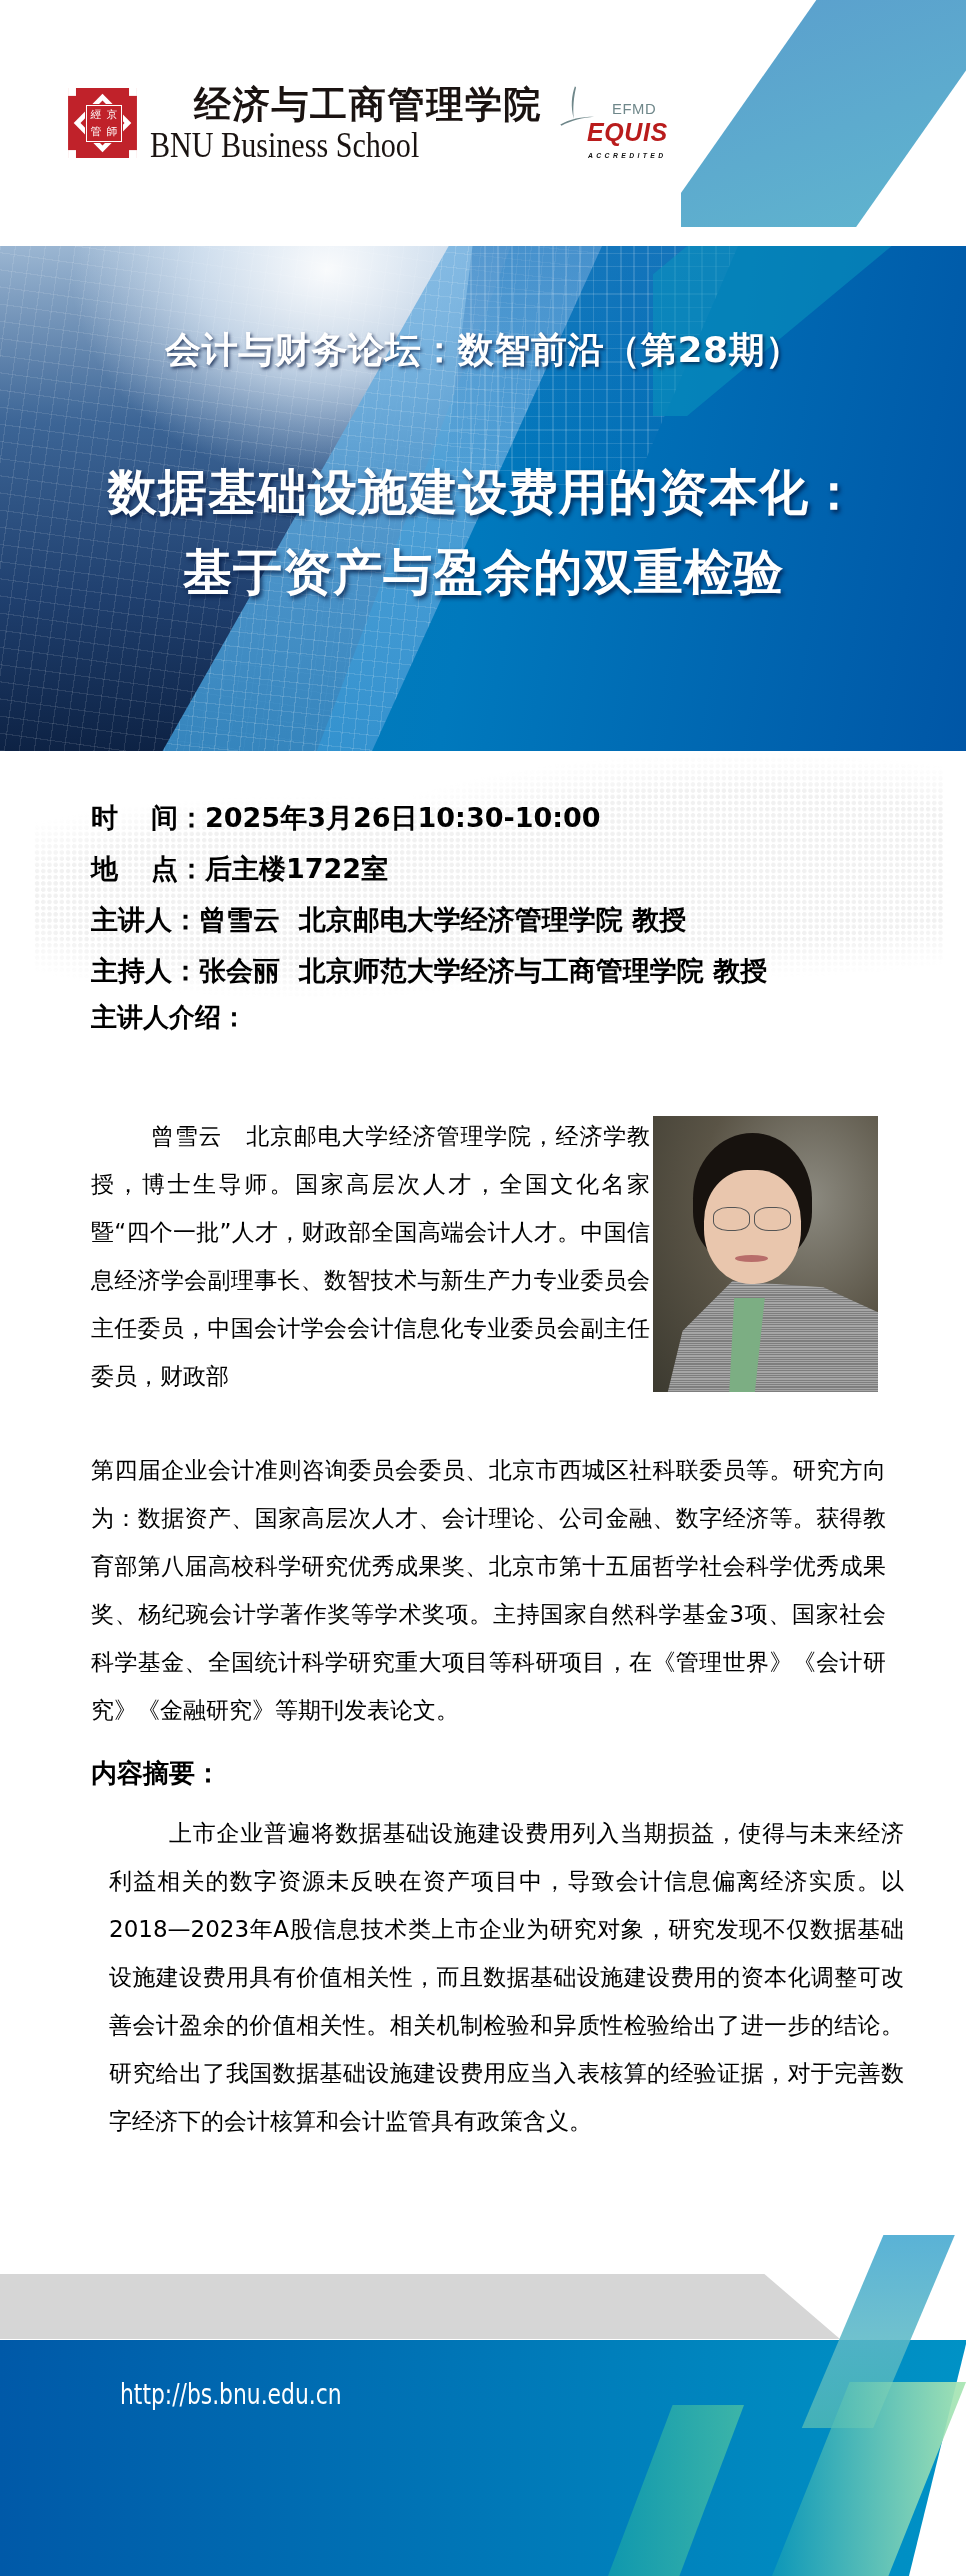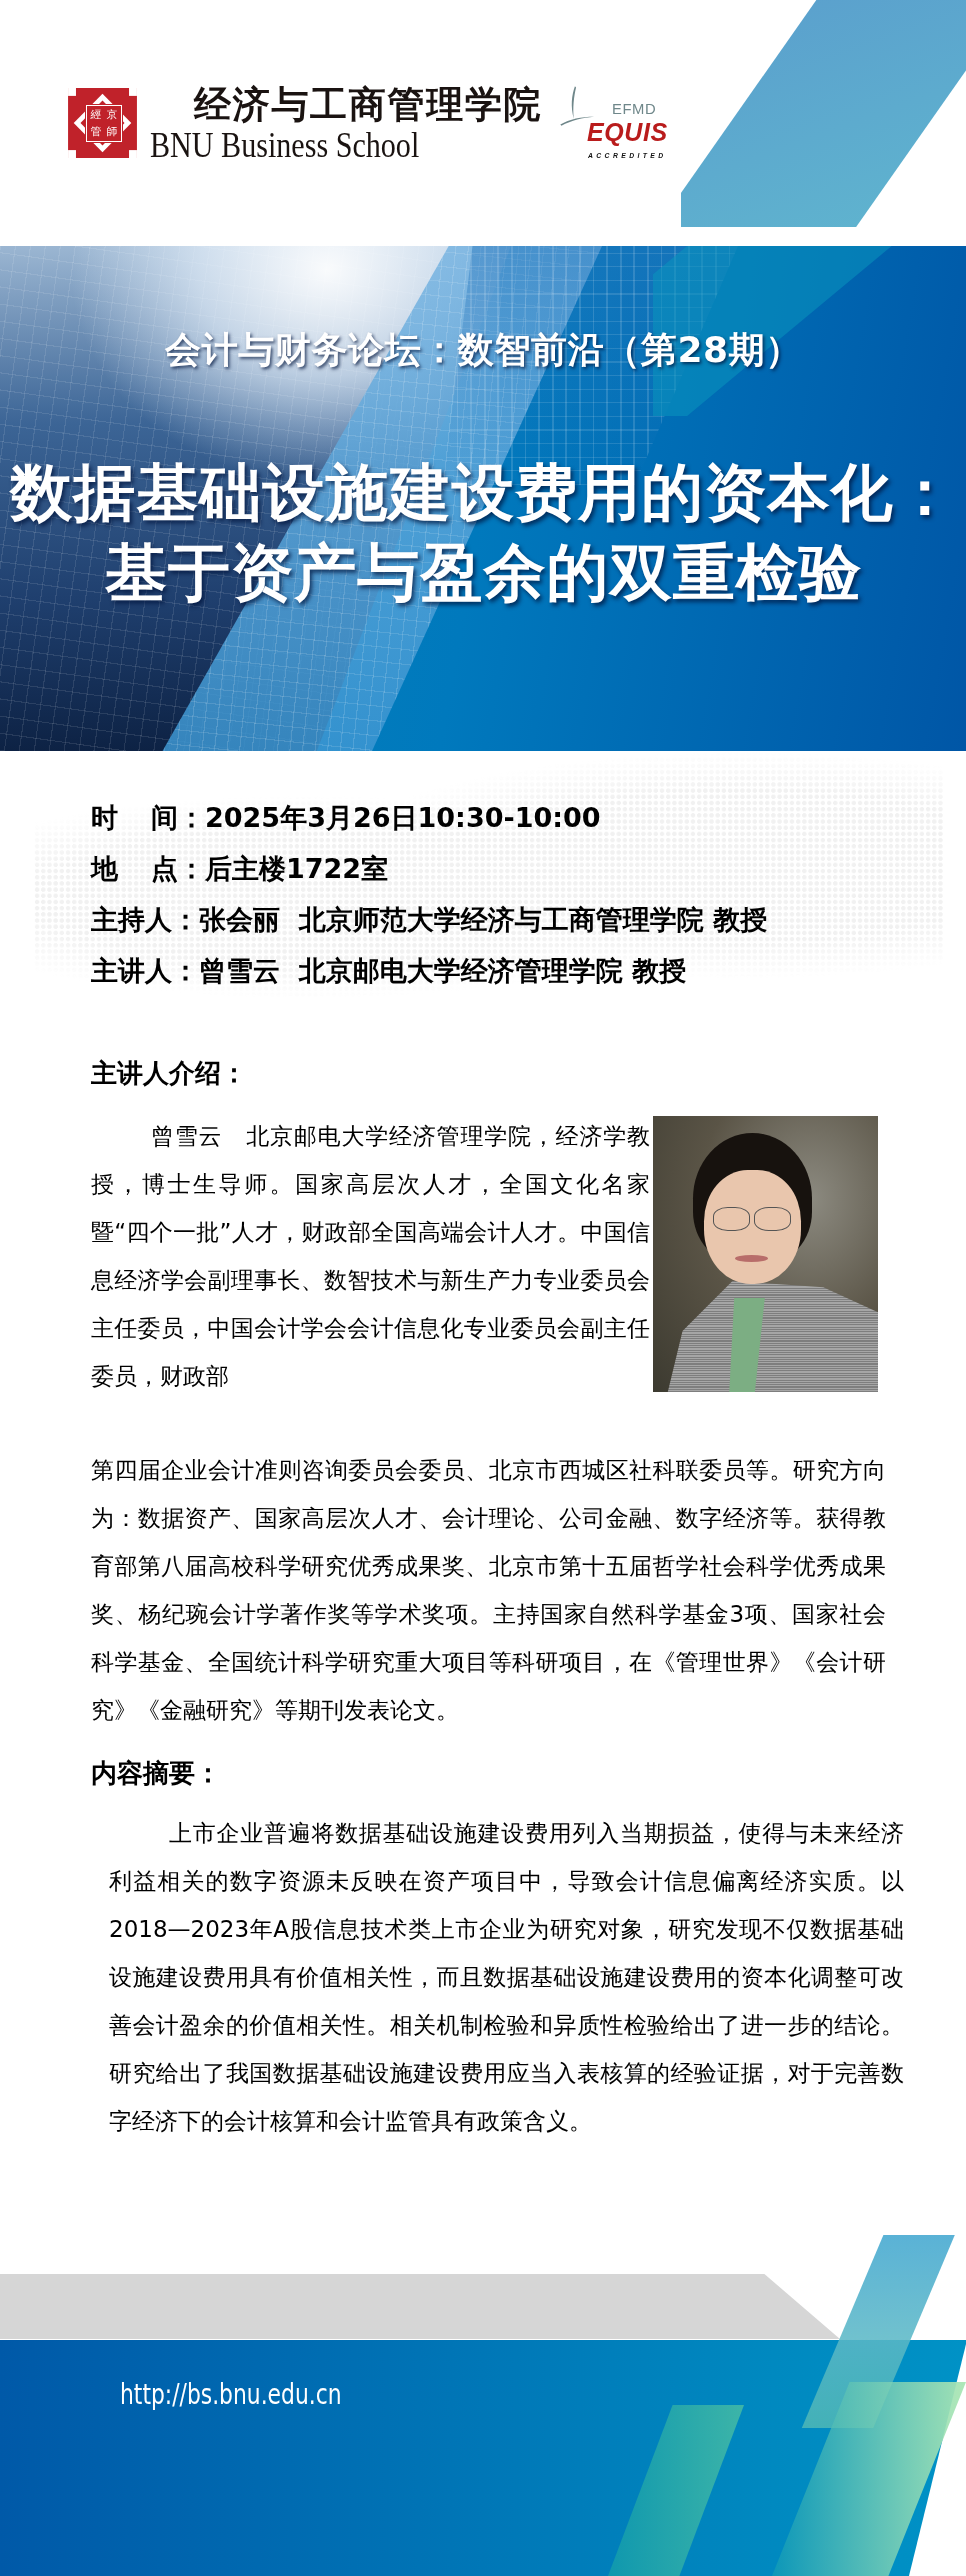--- a/index.html
+++ b/index.html
@@ -82,21 +82,21 @@
     background: rgba(10, 150, 190, 0.55);
     clip-path: polygon(10% 0, 70% 0, 10% 100%, -50% 100%);
   }
   .forum-title {
     left: 0; top: 80px; width: 967px; text-align: center; color: #fff;
     font-size: 36px; font-weight: 700; letter-spacing: 0.6px;
     text-shadow: 1.7px 2.3px 3.4px rgba(0,20,60,0.75);
   }
   .talk-title {
     left: 0; top: 207px; width: 967px; text-align: center; color: #fff;
-    font-size: 62px; font-weight: 700; line-height: 80px; letter-spacing: 1.1px;
+    font-size: 49px; font-weight: 700; line-height: 80px; letter-spacing: 1.1px;
     text-shadow: 2.3px 2.8px 4px rgba(0,20,60,0.75);
   }
 
   
   .map {
     left: 34px; top: 738px; width: 909px; height: 318px; opacity: 0.55;
     background-image: radial-gradient(#e6e6e6 45%, transparent 50%);
     background-size: 6.2px 6.2px;
     -webkit-mask-image: radial-gradient(ellipse at 30% 50%, #000 0 30%, transparent 45%), radial-gradient(ellipse at 78% 40%, #000 0 28%, transparent 42%);
     mask-image: radial-gradient(ellipse at 30% 50%, #000 0 30%, transparent 45%), radial-gradient(ellipse at 78% 40%, #000 0 28%, transparent 42%);
@@ -104,21 +104,21 @@
 
   
   .info { left: 91px; top: 792px; width: 840px; }
   .info-row { height: 51px; line-height: 51px; font-size: 27px; font-weight: 700; white-space: nowrap; display: flex; }
   .info-label { display: inline-block; }
   .info-label.spaced { width: 114px; display: inline-flex; justify-content: space-between; }
   .info-val { display: inline-block; }
 
   
   .sec-head { font-size: 26px; font-weight: 700; }
-  .bio-head { left: 91px; top: 1056px; }
+  .bio-head { left: 91px; top: 1000px; }
   .para { font-size: 23px; line-height: 48px; color: #000; text-align: justify; text-align-last: left; }
   .bio-top { left: 91px; top: 1112px; width: 559px; }
   .bio-bottom { left: 91px; top: 1446px; width: 795px; }
   .indent { padding-left: 60px; }
   .photo {
     left: 653px; top: 1116px; width: 225px; height: 276px; overflow: hidden;
     background: radial-gradient(ellipse at 70% 30%, #8c8a80 0%, #5a5446 50%, #3c3a30 100%);
   }
   .hair { left: 40px; top: 17px; width: 119px; height: 131px; background: #17120e; border-radius: 50% 50% 40% 40%; }
   .face { left: 51px; top: 54px; width: 97px; height: 114px; background: #e9c6ad; border-radius: 45% 45% 48% 48%; }
@@ -198,26 +198,26 @@
     <span class="info-val">2025年3月26日10:30-10:00</span>
   </div>
   <div class="info-row">
     <span class="info-label spaced">
       <span>地</span>
       <span><span>点</span><span>：</span></span>
     </span>
     <span class="info-val">后主楼1722室</span>
   </div>
   <div class="info-row">
+    <span class="info-label">主讲人：</span>
+    <span class="info-val" style="white-space: pre;">曾雪云  北京邮电大学经济管理学院 教授</span>
+  </div>
+  <div class="info-row">
     <span class="info-label">主持人：</span>
     <span class="info-val" style="white-space: pre;">张会丽  北京师范大学经济与工商管理学院 教授</span>
-  </div>
-  <div class="info-row">
-    <span class="info-label">主讲人：</span>
-    <span class="info-val" style="white-space: pre;">曾雪云  北京邮电大学经济管理学院 教授</span>
   </div>
 </div>
 
 <div class="abs sec-head bio-head">主讲人介绍：</div>
 
 <div class="abs para bio-top indent-wrap">
   <div class="indent" style="padding-left:0; text-indent: 60px;">曾雪云　北京邮电大学经济管理学院，经济学教授，博士生导师。国家高层次人才，全国文化名家暨“四个一批”人才，财政部全国高端会计人才。中国信息经济学会副理事长、数智技术与新生产力专业委员会主任委员，中国会计学会会计信息化专业委员会副主任委员，财政部</div>
 </div>
 
 <div class="abs photo">

